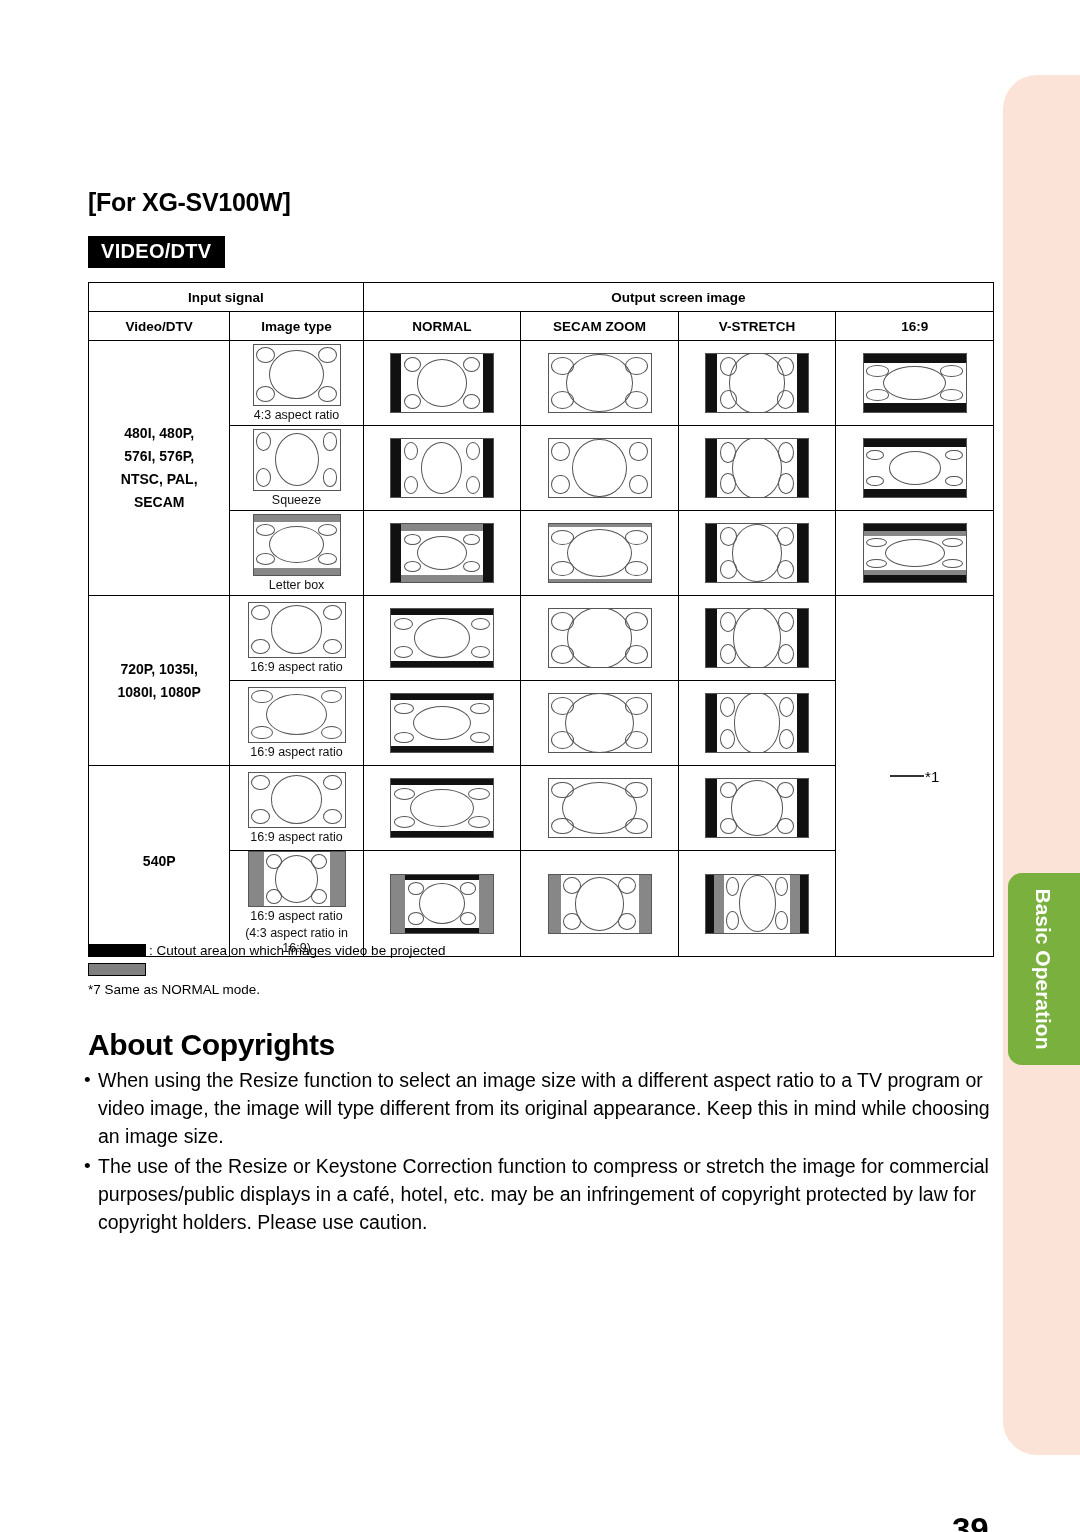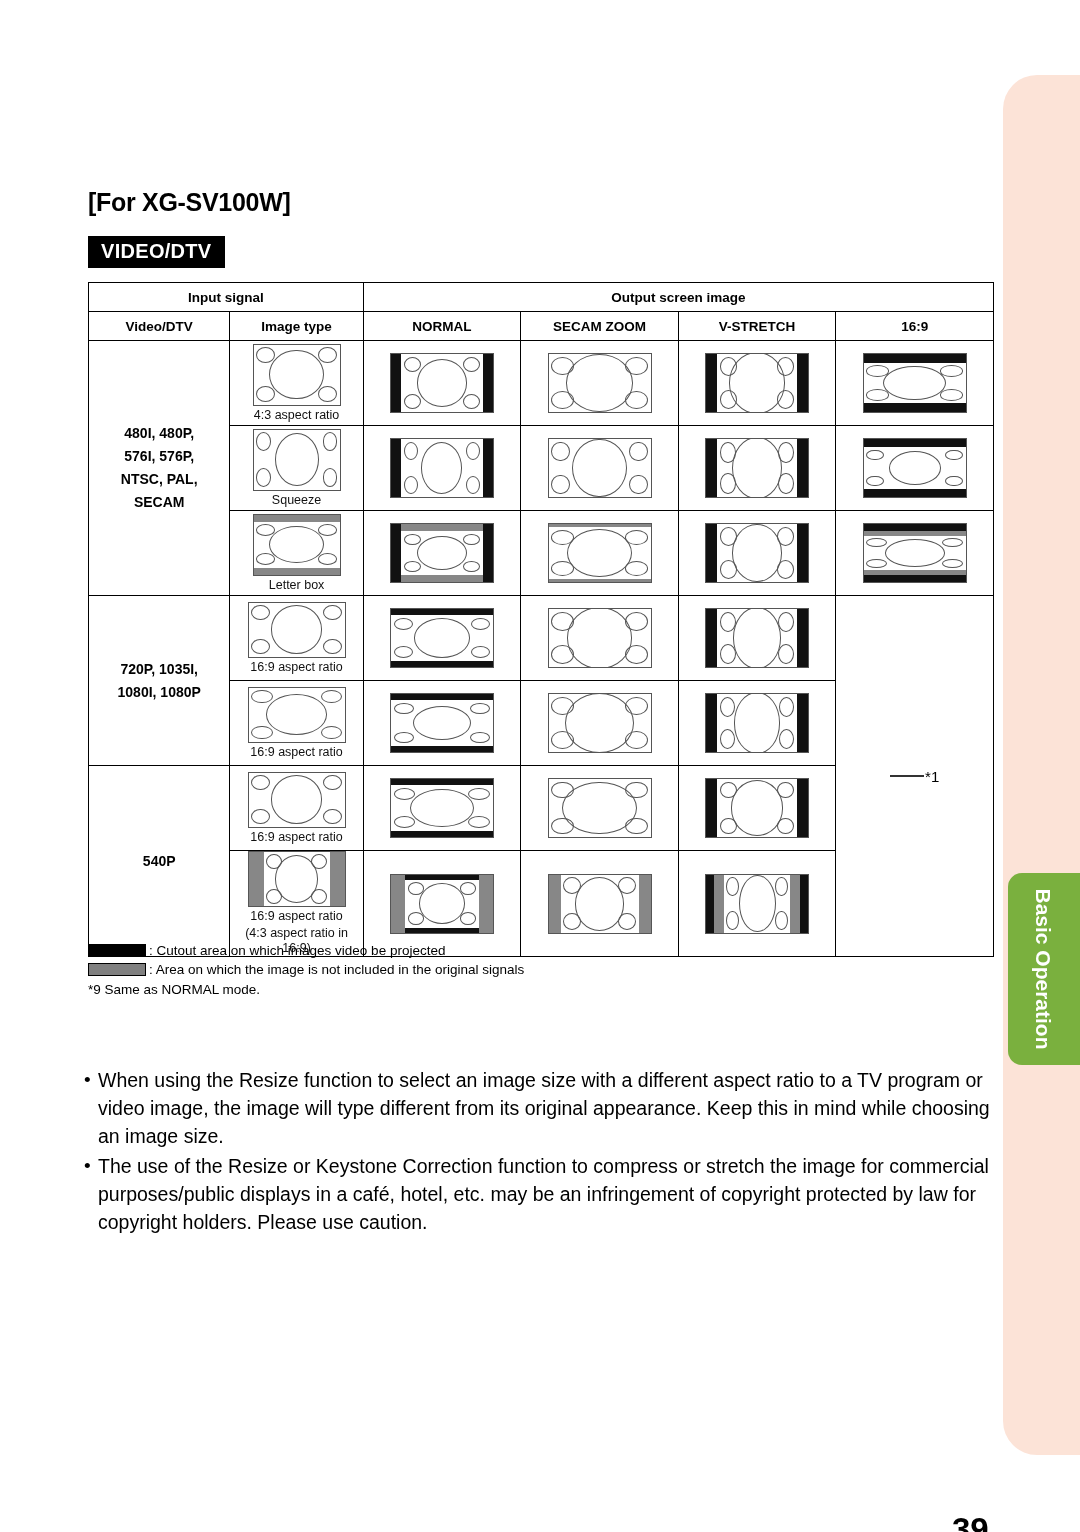--- a/index.html
+++ b/index.html
@@ -654,25 +654,25 @@
   </tbody>
     </table>
 
   <div class="legend">
     <div class="legend-row">
       <span class="sw black"></span>
       <span>: Cutout area on which images video be projected</span>
     </div>
     <div class="legend-row">
       <span class="sw gray"></span>
-      <span>: Area on which the image is not included in the original signals</span>
     </div>
-    <div class="legend-note">*9 Same as NORMAL mode.</div>
+    <div class="legend-note">*7 Same as NORMAL mode.</div>
   </div>
 
+  <div class="sec-title">About Copyrights</div>
 
   <div class="bullets">
     <div class="bullet">
       <span class="dot">•</span>
       <span class="txt">When using the Resize function to select an image size with a different aspect ratio to a TV program or video image, the image will type different from its original appearance. Keep this in mind while choosing an image size.</span>
     </div>
     <div class="bullet">
       <span class="dot">•</span>
       <span class="txt">The use of the Resize or Keystone Correction function to compress or stretch the image for commercial purposes/public displays in a café, hotel, etc. may be an infringement of copyright protected by law for copyright holders. Please use caution.</span>
     </div>

